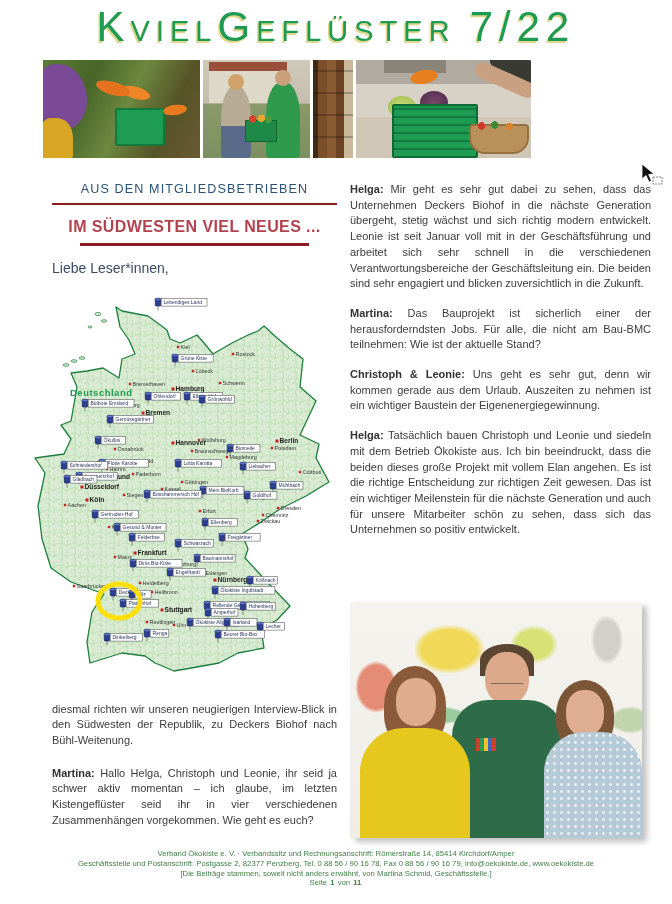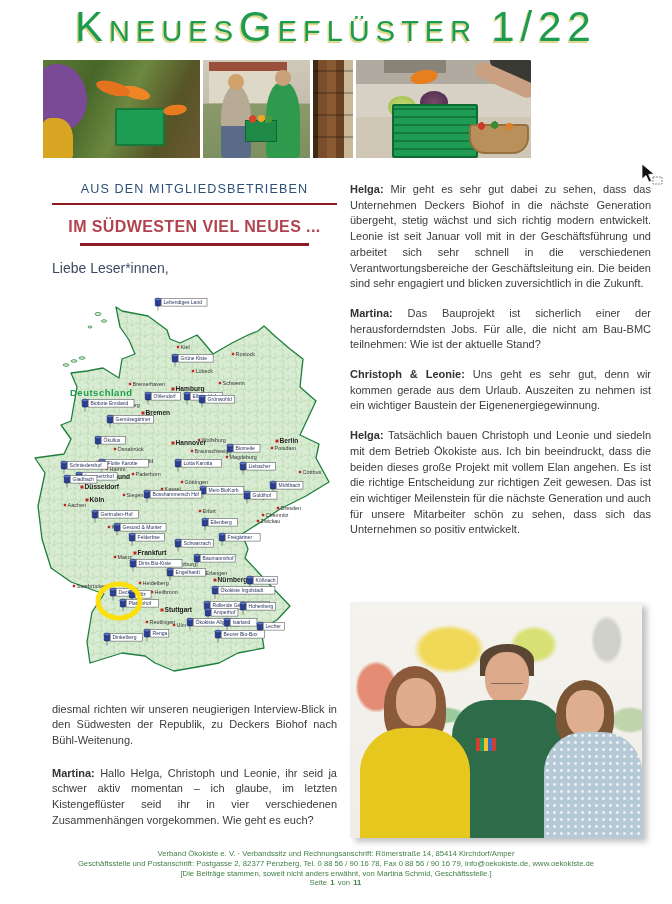--- a/index.html
+++ b/index.html
@@ -107,21 +107,21 @@
   .footer{position:absolute;left:0;right:0;top:849px;text-align:center;color:#3f7f44;
           font-size:7.7px;line-height:9.8px;}
   .pg-b{font-weight:bold;margin:0 1px;}
 </style>
 </head>
 <body>
 
 <div class="page">
 
   <div class="masthead">
-    <span class="mh-big">K</span><span class="mh-small">NEUES</span><span class="mh-big">G</span><span class="mh-small">EFLÜSTER</span><span class="mh-big mh-num">1/22</span>
+    <span class="mh-big">K</span><span class="mh-small">VIEL</span><span class="mh-big">G</span><span class="mh-small">EFLÜSTER</span><span class="mh-big mh-num">7/22</span>
   </div>
 
   <div class="strip">
     <div class="ph ph1">
       <div class="p1-person"></div>
       <div class="p1-pants"></div>
       <div class="p1-carrots"></div>
       <div class="p1-crate"></div>
       <div class="p1-carrots2"></div>
     </div>

